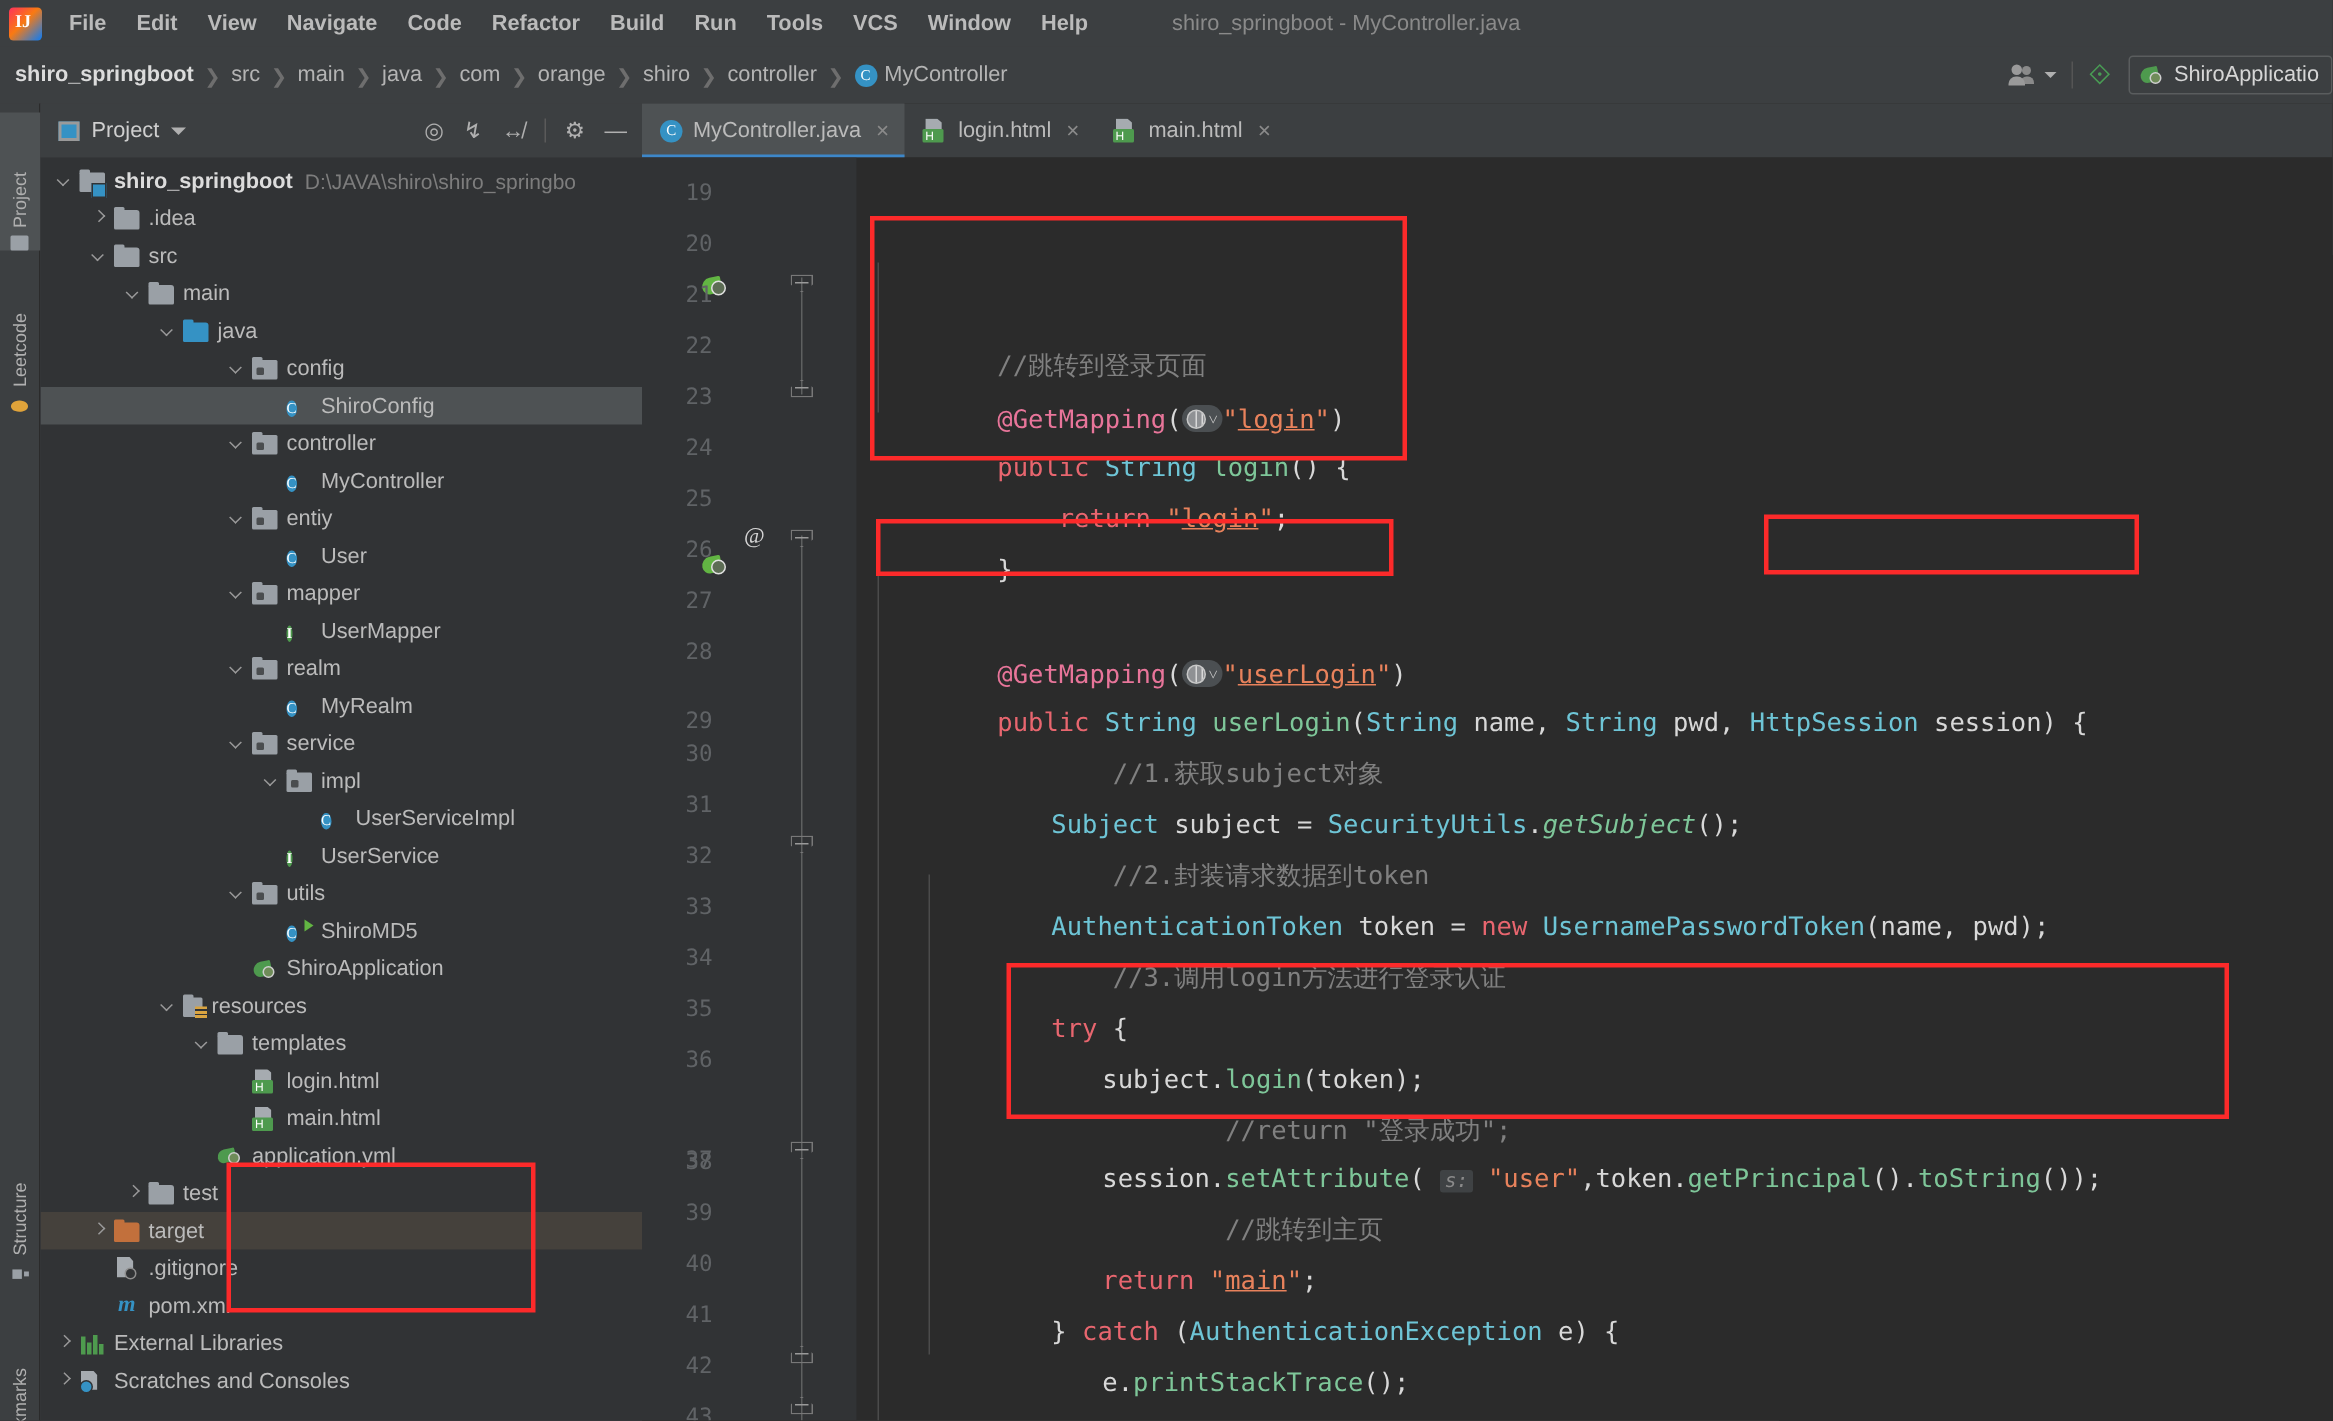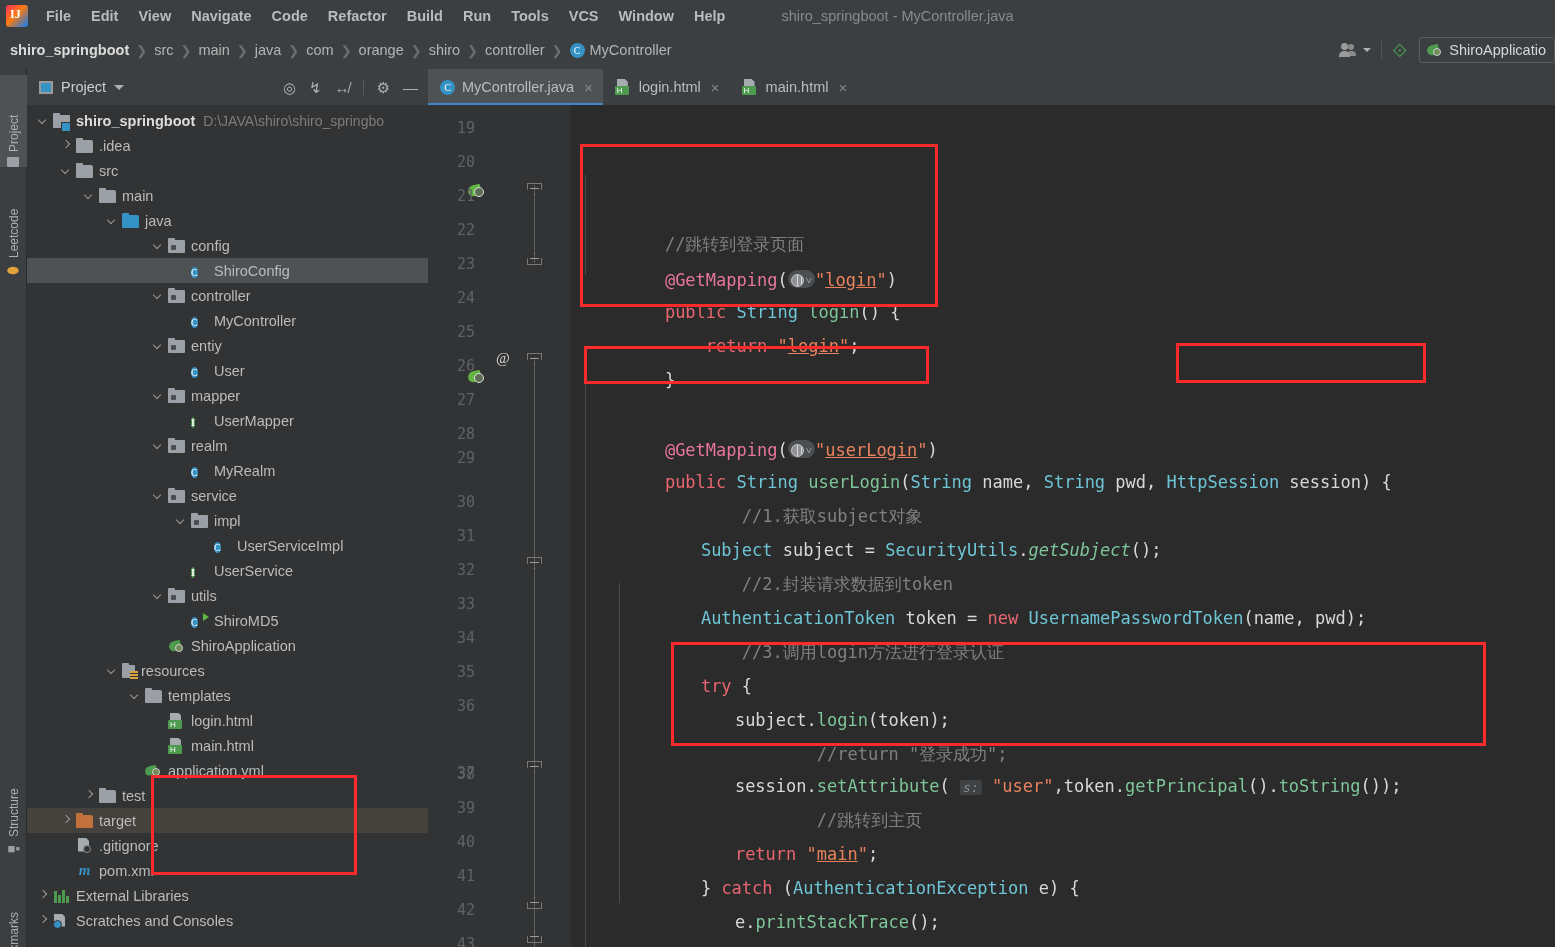--- a/index.html
+++ b/index.html
@@ -617,21 +617,21 @@
     <div class="lnum" style="top: 14px;">19</div>
         <div class="lnum" style="top: 48px;">20</div>
         <div class="lnum" style="top: 82px;">21</div>
         <div class="lnum" style="top: 116px;">22</div>
         <div class="lnum" style="top: 150px;">23</div>
         <div class="lnum" style="top: 184px;">24</div>
         <div class="lnum" style="top: 218px;">25</div>
         <div class="lnum" style="top: 252px;">26</div>
         <div class="lnum" style="top: 286px;">27</div>
         <div class="lnum" style="top: 320px;">28</div>
-        <div class="lnum" style="top: 344px;">29</div>
+        <div class="lnum" style="top: 366px;">29</div>
         <div class="lnum" style="top: 388px;">30</div>
         <div class="lnum" style="top: 422px;">31</div>
         <div class="lnum" style="top: 456px;">32</div>
         <div class="lnum" style="top: 490px;">33</div>
         <div class="lnum" style="top: 524px;">34</div>
         <div class="lnum" style="top: 558px;">35</div>
         <div class="lnum" style="top: 592px;">36</div>
         <div class="lnum" style="top: 659px;">37</div>
         <div class="lnum" style="top: 660px;">38</div>
         <div class="lnum" style="top: 694px;">39</div>

